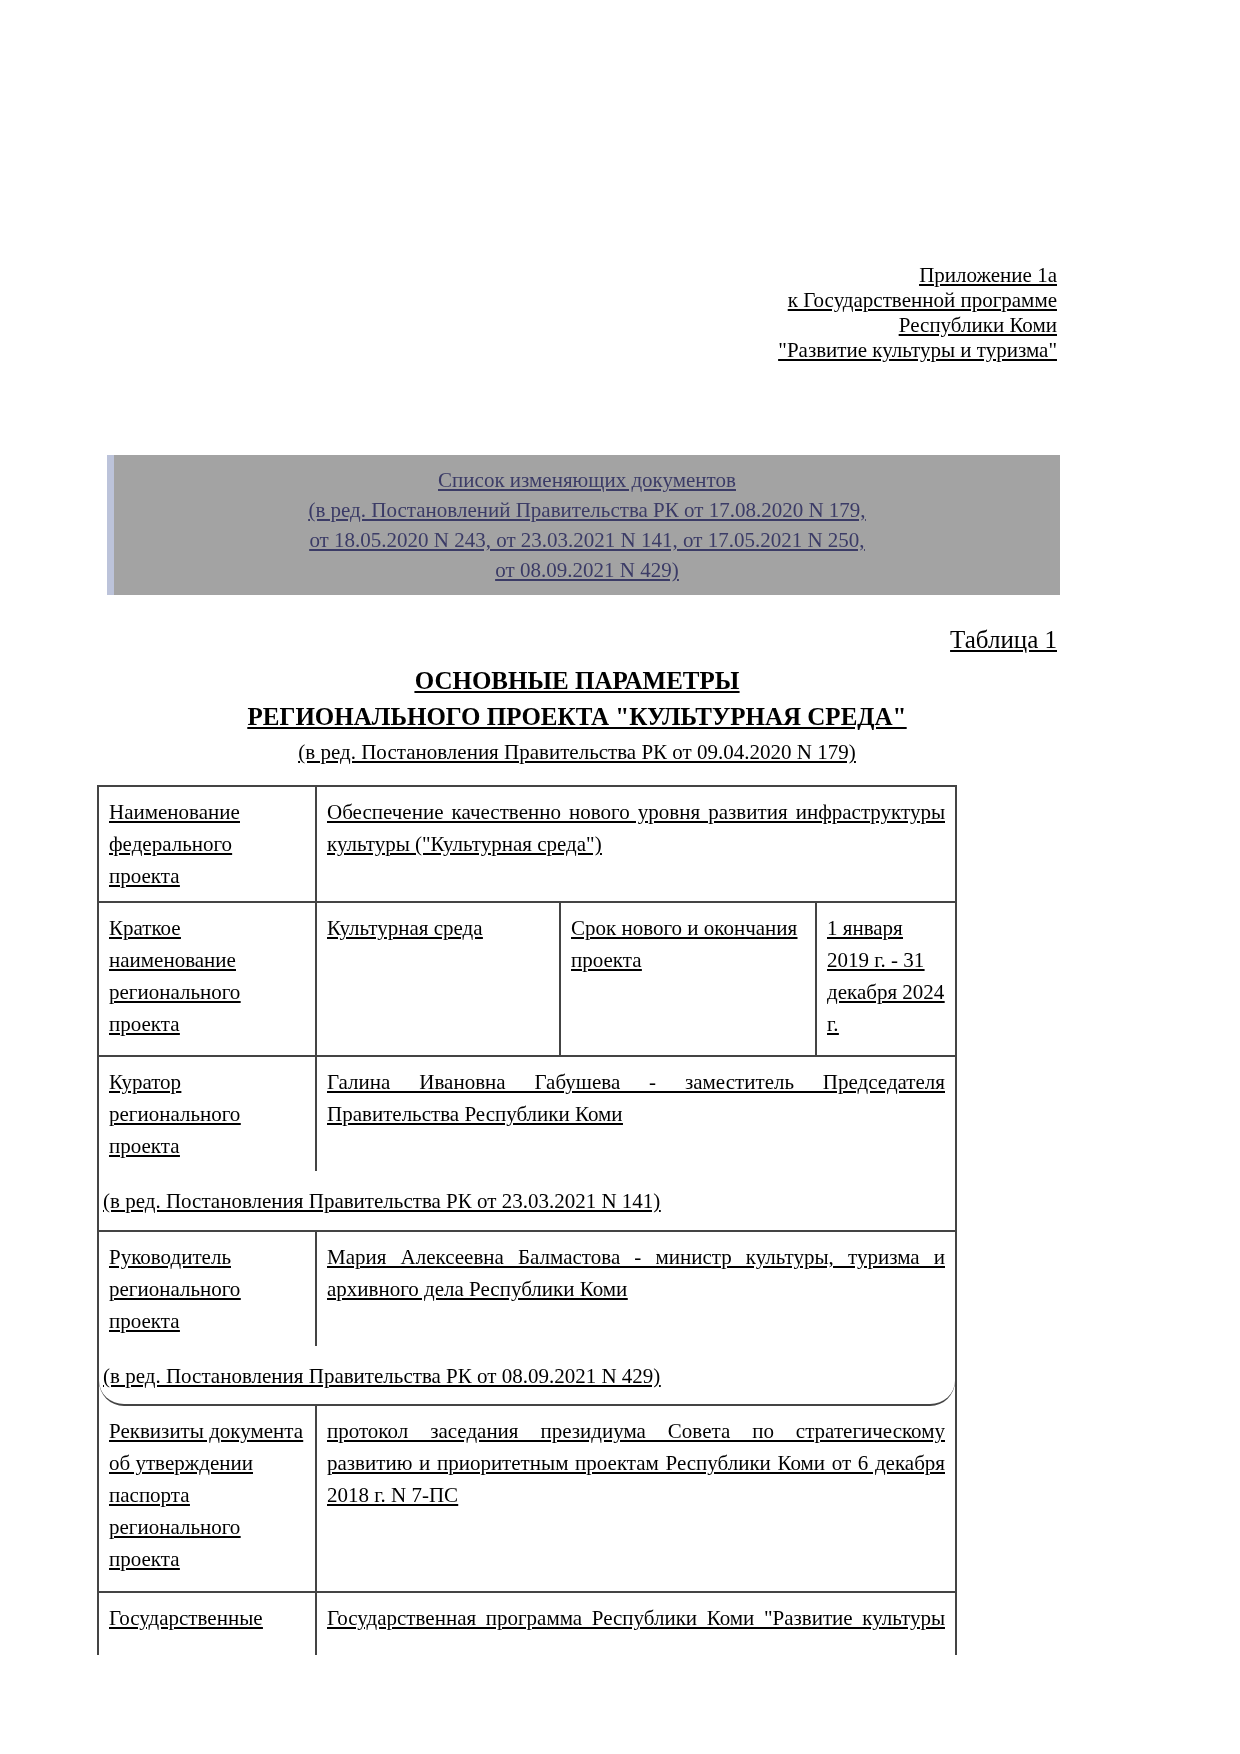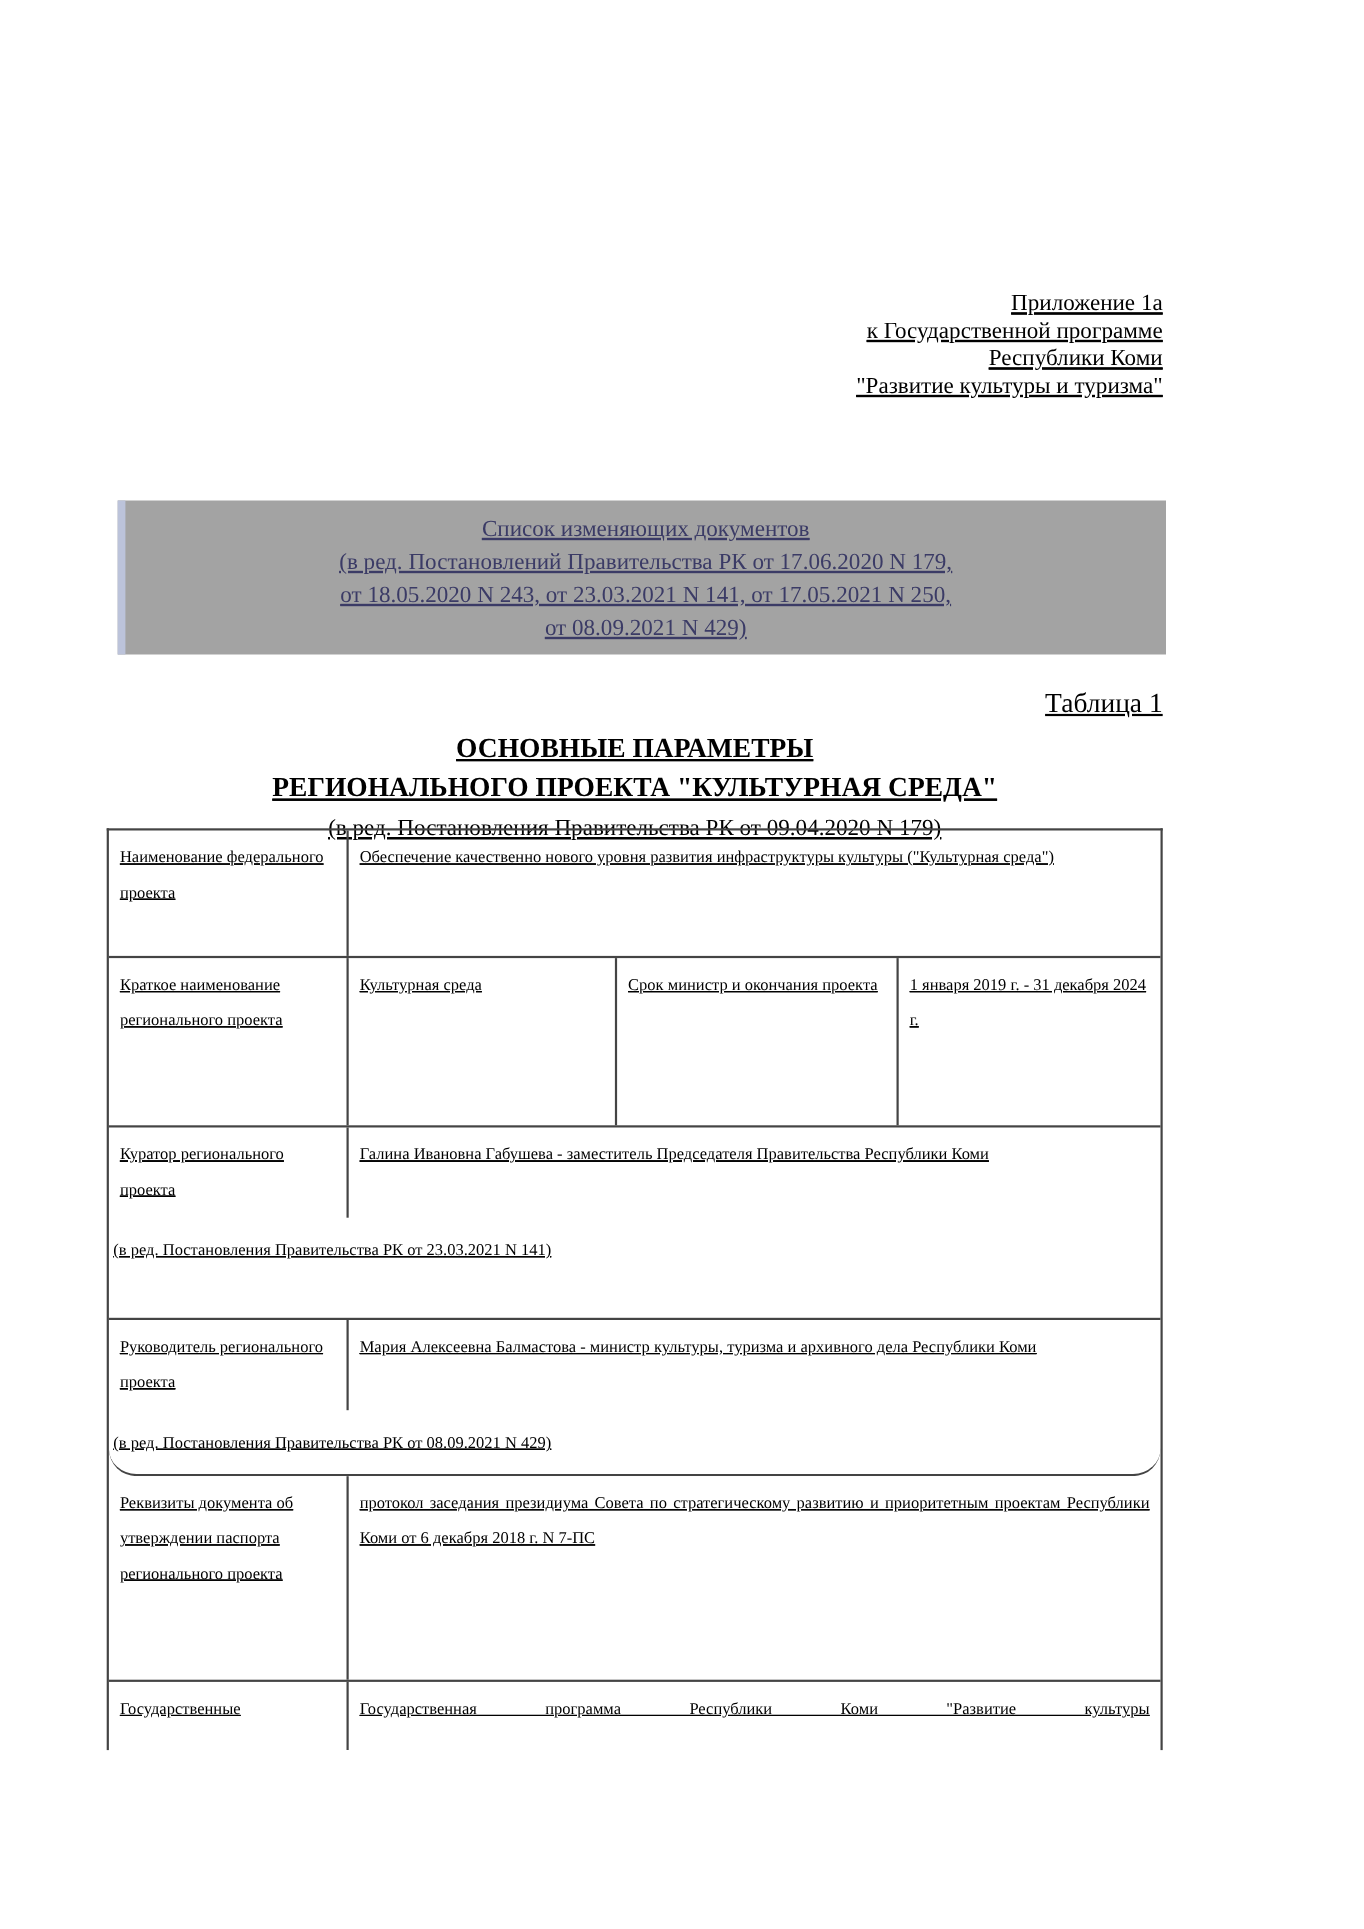--- a/index.html
+++ b/index.html
@@ -35,23 +35,23 @@
   }
   .doc-title {
     position:absolute; top:663px; left:97px; width:960px;
     text-align:center;
   }
   .doc-title .t-bold { font-size:25px; font-weight:bold; line-height:36px; }
   .doc-title .t-note { font-size:21px; line-height:30px; margin-top:2px; }
 
   
   .doc-table {
-    position:absolute; top:753px; left:97px; width:960px;
+    position:absolute; top:785px; left:97px; width:860px;
     border:2px solid #444; border-bottom:none;
-    font-size:15px; line-height:32px;
+    font-size:21px; line-height:32px;
   }
   .t-row { display:flex; border-bottom:2px solid #444; }
   .t-row.block { display:block; }
   .cells { display:flex; }
   .cell { padding:9px 10px; }
   .c-label { width:218px; flex:0 0 218px; border-right:2px solid #444; }
   .c-mid2  { width:244px; flex:0 0 244px; border-right:2px solid #444; }
   .c-mid3  { width:256px; flex:0 0 256px; border-right:2px solid #444; }
   .c-value { flex:1 1 auto; text-align:justify; }
   .c-last  { flex:1 1 auto; }
@@ -71,21 +71,21 @@
 
   <div class="appendix-header">
     <div>Приложение 1а</div>
     <div>к Государственной программе</div>
     <div>Республики Коми</div>
     <div>"Развитие культуры и туризма"</div>
   </div>
 
   <div class="amend-box">
     <div>Список изменяющих документов</div>
-    <div>(в ред. Постановлений Правительства РК от 17.06.2020 N 179,</div>
+    <div>(в ред. Постановлений Правительства РК от 17.08.2020 N 179,</div>
     <div>от 18.05.2020 N 243, от 23.03.2021 N 141, от 17.05.2021 N 250,</div>
     <div>от 08.09.2021 N 429)</div>
   </div>
 
   <div class="table-caption">Таблица 1</div>
 
   <div class="doc-title">
     <div class="t-bold">ОСНОВНЫЕ ПАРАМЕТРЫ</div>
     <div class="t-bold">РЕГИОНАЛЬНОГО ПРОЕКТА "КУЛЬТУРНАЯ СРЕДА"</div>
     <div class="t-note">(в ред. Постановления Правительства РК от 09.04.2020 N 179)</div>
@@ -94,21 +94,21 @@
   <div class="doc-table">
 
     <div class="t-row r1">
       <div class="cell c-label">Наименование федерального проекта</div>
       <div class="cell c-value">Обеспечение качественно нового уровня развития инфраструктуры культуры ("Культурная среда")</div>
     </div>
 
     <div class="t-row r2">
       <div class="cell c-label">Краткое наименование регионального проекта</div>
       <div class="cell c-mid2">Культурная среда</div>
-      <div class="cell c-mid3">Срок министр и окончания проекта</div>
+      <div class="cell c-mid3">Срок нового и окончания проекта</div>
       <div class="cell c-last">1 января 2019 г. - 31 декабря 2024 г.</div>
     </div>
 
     <div class="t-row block r3">
       <div class="cells">
         <div class="cell c-label">Куратор регионального проекта</div>
         <div class="cell c-value">Галина Ивановна Габушева - заместитель Председателя Правительства Республики Коми</div>
       </div>
       <div class="note">(в ред. Постановления Правительства РК от 23.03.2021 N 141)</div>
     </div>

